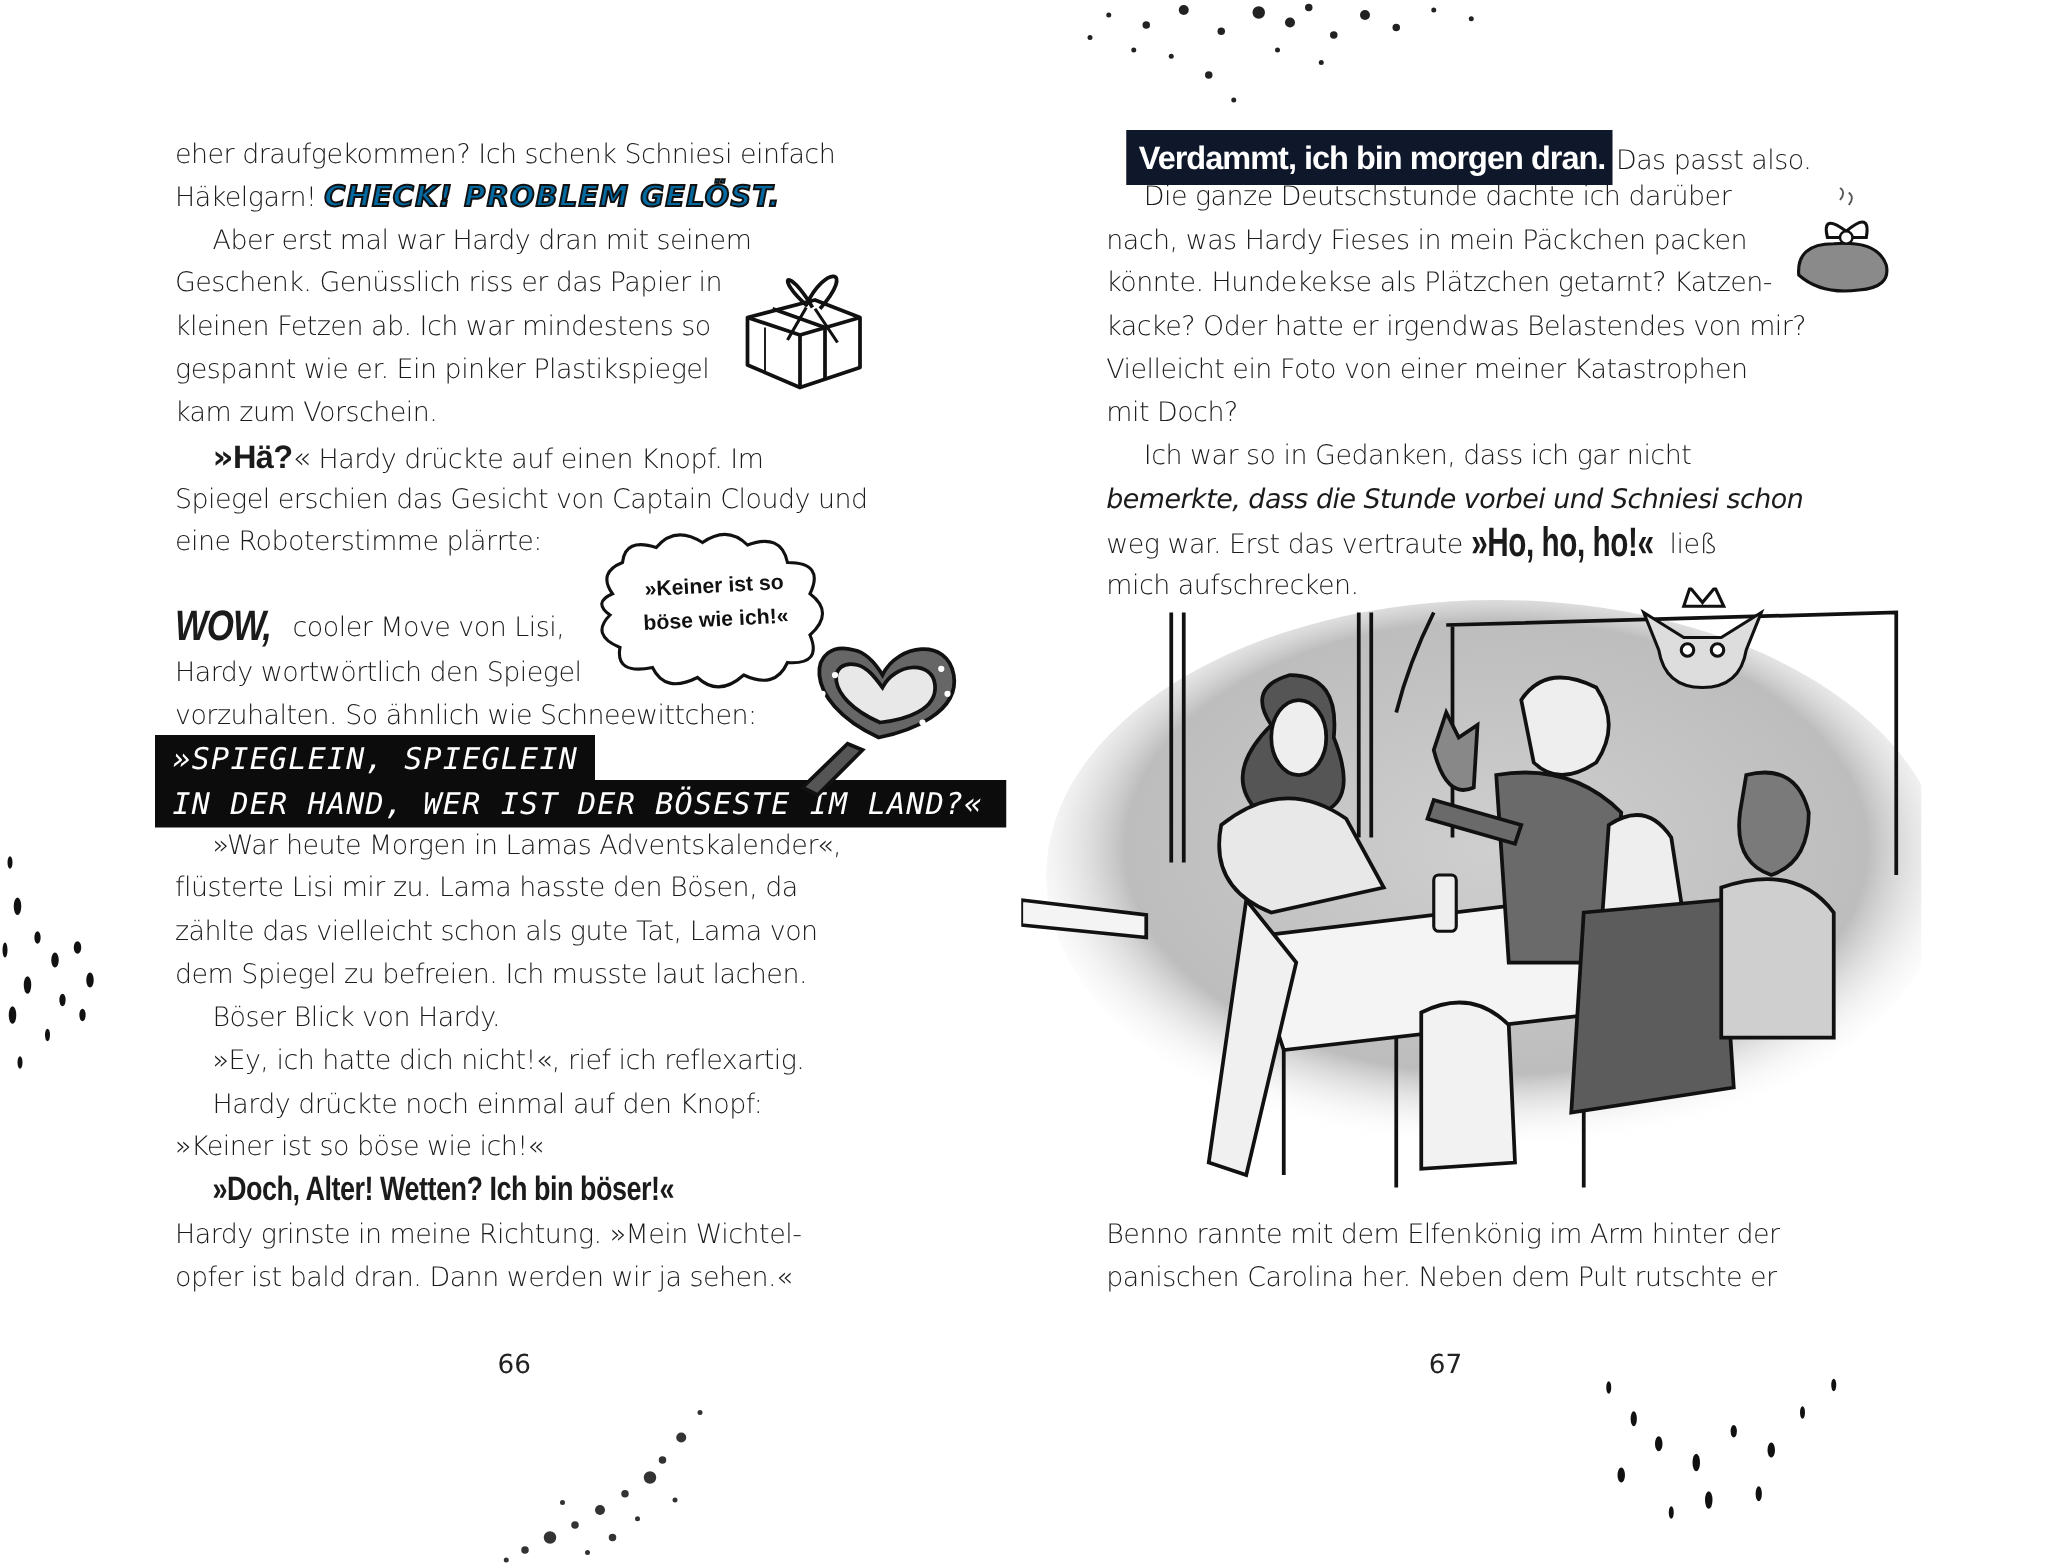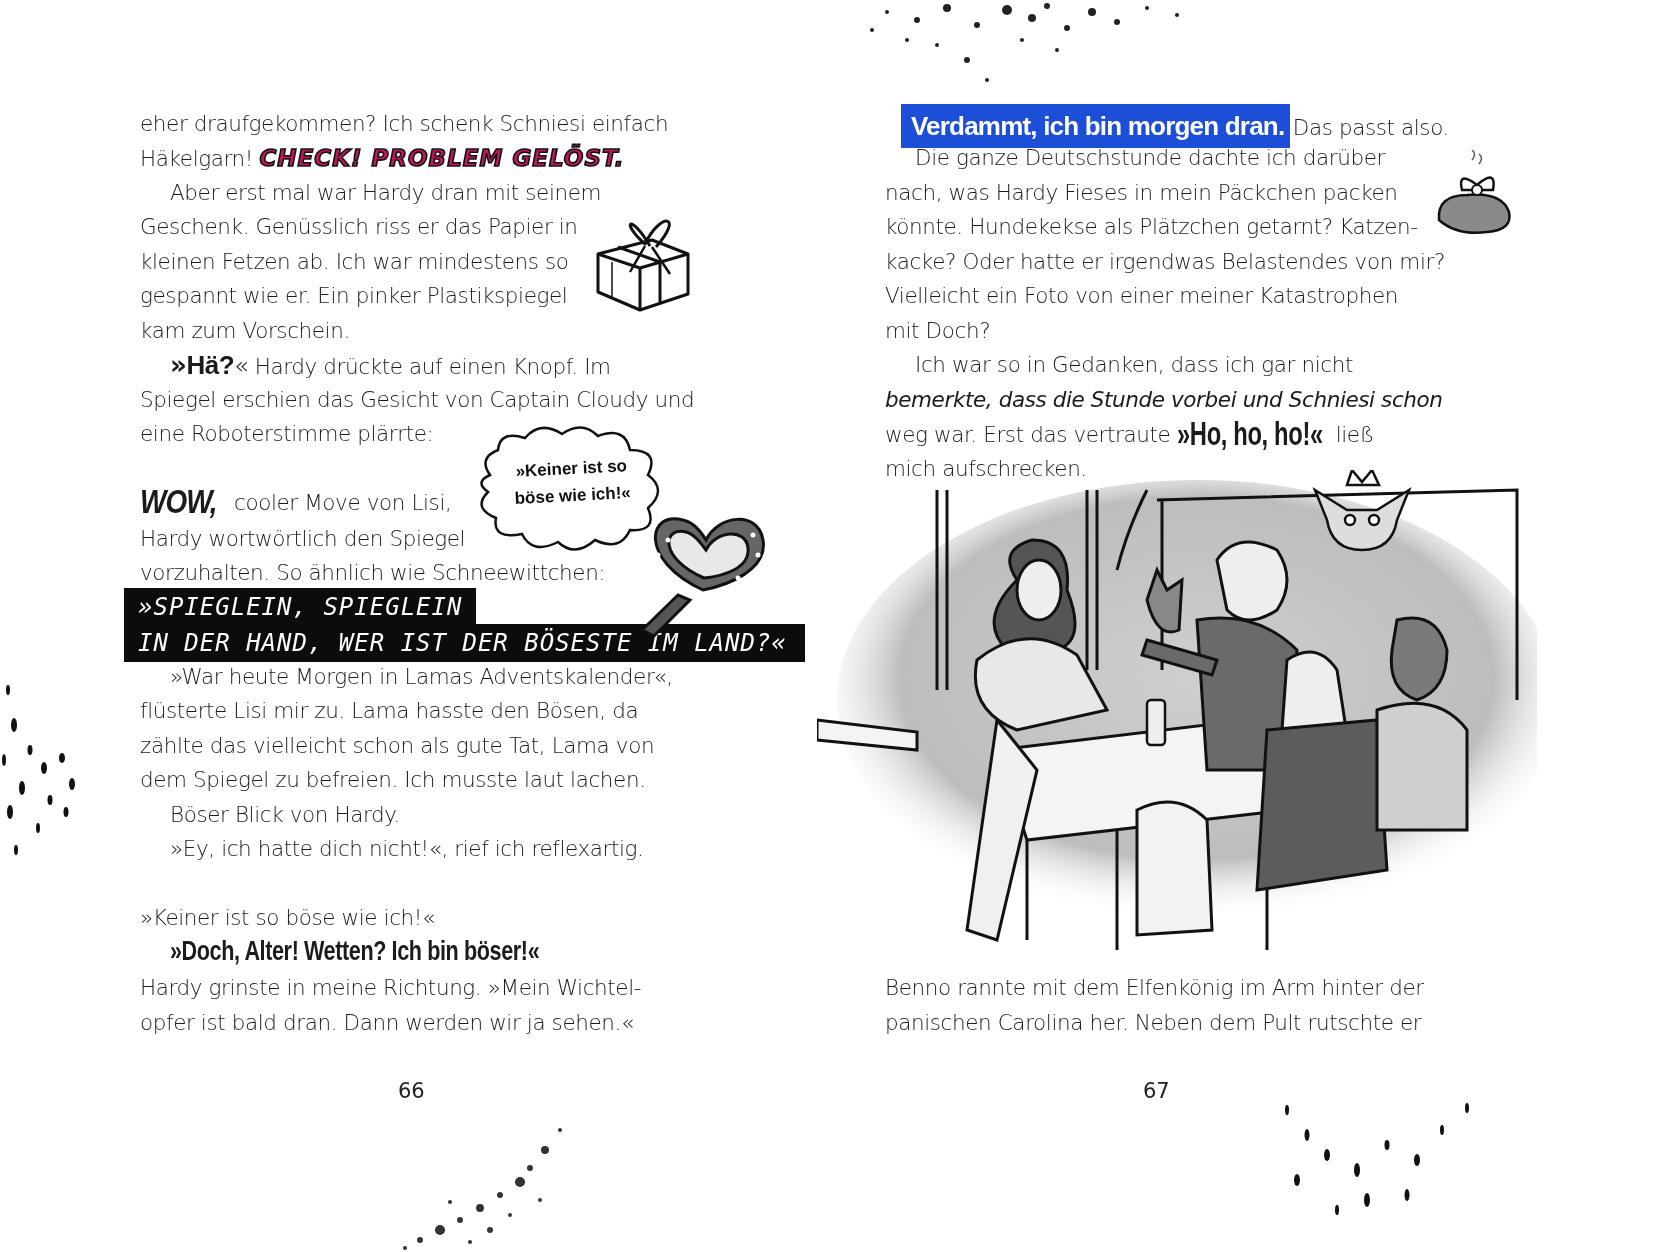--- a/index.html
+++ b/index.html
@@ -9,33 +9,33 @@
   }
   .page { position:absolute; top:0; height:1090px; }
   .page-left { left:0; width:827px; }
   .page-right { left:827px; width:827px; }
   .line {
     position:absolute; font-family:"DejaVu Sans", sans-serif; font-size:21.5px; line-height:34px;
     white-space:nowrap; letter-spacing:-0.4px; color:#1b1b1b; font-weight:300;
   }
   .ind { padding-left:30px; }
   .comic-outline {
-    font-family:"DejaVu Sans", sans-serif; font-weight:900; font-size:23px; color:#be185d;
+    font-family:"DejaVu Sans", sans-serif; font-weight:900; font-size:23px; color:#0369a1;
     -webkit-text-stroke:1.6px #111; letter-spacing:1px; font-style:italic;
   }
   .bold-cond { font-family:"Liberation Sans", sans-serif; font-weight:bold; letter-spacing:-0.5px; transform-origin:left; display:inline-block; }
   .wow { font-family:"Liberation Sans", sans-serif; font-weight:900; font-style:italic; font-size:34px; letter-spacing:-1px; transform:scaleX(0.82); display:inline-block; transform-origin:left; vertical-align:-3px; }
   .banner {
     position:absolute; background:#0c0c0c; color:#fff; font-family:"DejaVu Sans Mono", monospace;
     font-style:italic; font-size:24px; line-height:38px; letter-spacing:1px; white-space:nowrap; padding:0 14px;
   }
   .ho { font-family:"Liberation Sans", sans-serif; font-weight:bold; font-size:33px; display:inline-block; transform:scaleX(0.72); transform-origin:left; letter-spacing:-0.5px; vertical-align:-3px; margin-right:-50px; }
   .doch { font-family:"Liberation Sans", sans-serif; font-weight:900; font-size:27px; display:inline-block; transform:scaleX(0.8); transform-origin:left; letter-spacing:-0.5px; }
   .verdammt {
-    display:inline-block; background:#1d4ed8; color:#fff; font-family:"Liberation Sans", sans-serif; font-weight:bold;
+    display:inline-block; background:#0f172a; color:#fff; font-family:"Liberation Sans", sans-serif; font-weight:bold;
     font-size:26px; padding:0 6px 0 10px; line-height:44px; letter-spacing:-0.8px; transform-origin:left;
   }
   .page-number { position:absolute; font-family:"DejaVu Sans", sans-serif; font-size:21px; color:#222; }
   .bubble { position:absolute; }
   .bubble-text { position:absolute; font-family:"Liberation Sans", sans-serif; font-weight:bold; font-size:17px; text-align:center; line-height:27px; color:#111; width:150px; transform:rotate(-3deg); }
   .ill { position:absolute; }
 </style>
 </head>
 <body>
 
@@ -67,20 +67,21 @@
 
   <div class="banner" style="left:124px; top:588px;">»SPIEGLEIN, SPIEGLEIN</div>
   <div class="banner" style="left:124px; top:624px; padding-right:18px;">IN DER HAND, WER IST DER BÖSESTE IM LAND?«</div>
 
   <div class="line ind" style="left:140px; top:660px;">»War heute Morgen in Lamas Adventskalender«,</div>
   <div class="line" style="left:140px; top:694px;">flüsterte Lisi mir zu. Lama hasste den Bösen, da</div>
   <div class="line" style="left:140px; top:729px;">zählte das vielleicht schon als gute Tat, Lama von</div>
   <div class="line" style="left:140px; top:763px;">dem Spiegel zu befreien. Ich musste laut lachen.</div>
   <div class="line ind" style="left:140px; top:798px;">Böser Blick von Hardy.</div>
   <div class="line ind" style="left:140px; top:832px;">»Ey, ich hatte dich nicht!«, rief ich reflexartig.</div>
+  <div class="line ind" style="left:140px; top:867px;">Hardy drückte noch einmal auf den Knopf:</div>
   <div class="line" style="left:140px; top:901px;">»Keiner ist so böse wie ich!«</div>
   <div class="line ind" style="left:140px; top:934px;">
     <span class="doch">»Doch, Alter! Wetten? Ich bin böser!«</span>
   </div>
   <div class="line" style="left:140px; top:971px;">Hardy grinste in meine Richtung. »Mein Wichtel-</div>
   <div class="line" style="left:140px; top:1006px;">opfer ist bald dran. Dann werden wir ja sehen.«</div>
 
   <div class="page-number" style="left:398px; top:1079px;">66</div>
 
   <svg class="ill" style="left:590px; top:202px;" width="110" height="112" viewBox="0 0 110 112">

